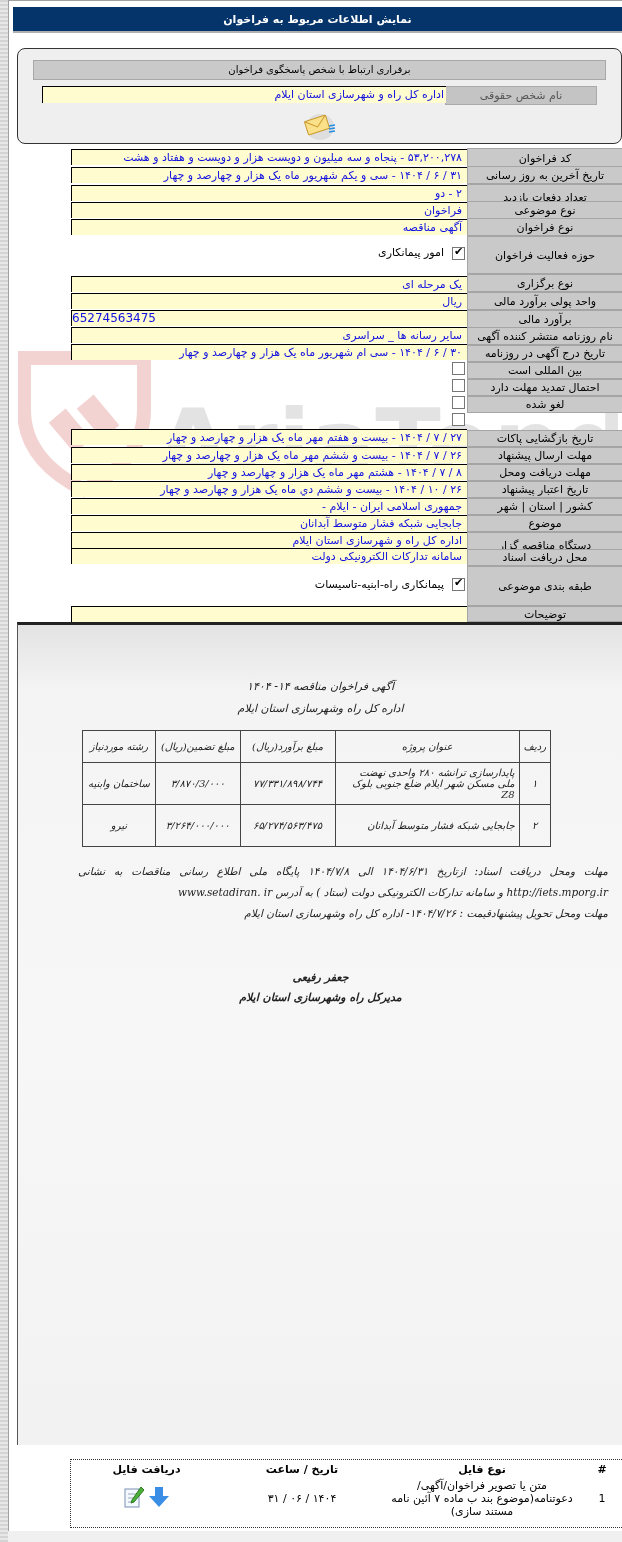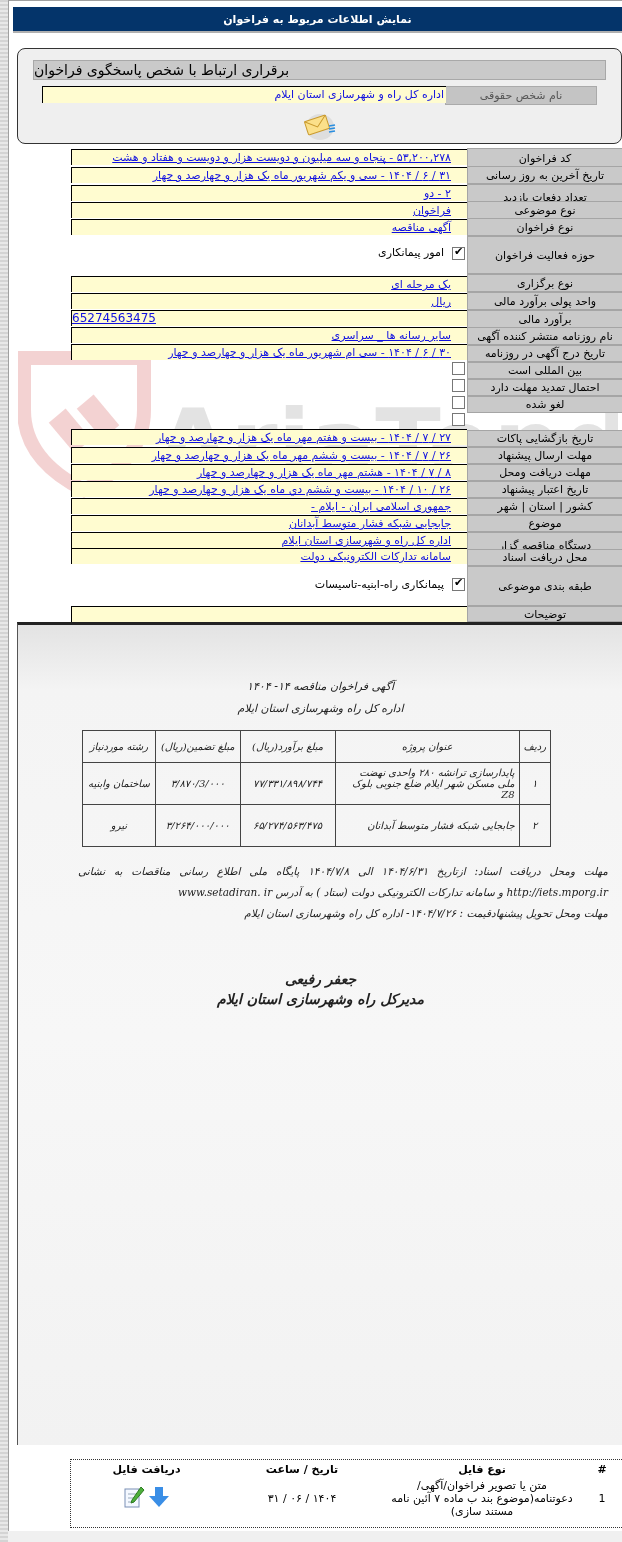--- a/index.html
+++ b/index.html
@@ -6,41 +6,41 @@
   html, body { width: 622px; height: 1542px; background: #ffffff; overflow: hidden; }
   body { font-family: "DejaVu Sans", sans-serif; font-size: 11px; color: #000; position: relative; }
   .left-strip { position: absolute; left: 0; top: 0; width: 8px; height: 1542px;
     background: repeating-linear-gradient(0deg, #d4d4d4 0 2px, #e8e8e8 2px 4px); }
   .frame { position: absolute; left: 8px; top: 0; width: 614px; height: 1542px; border-left: 1px solid #a0a0a0; border-top: 1px solid #a0a0a0; background: #fff; }
   .title-bar { position: absolute; left: 13px; top: 7px; width: 609px; height: 26px; background: #04346a; color: #fff;
     text-align: center; line-height: 26px; font-size: 11px; font-weight: bold; direction: rtl; border-bottom: 2px solid #b0b0b0; }
   .contact-box { position: absolute; left: 17px; top: 48px; width: 605px; height: 96px; background: #efefef;
     border: 1px solid #333; border-radius: 8px; }
   .contact-head { position: absolute; left: 15px; top: 11px; width: 573px; height: 20px; background: #c9c9c9;
-    border: 1px solid #a8a8a8; text-align: left; line-height: 18px; direction: rtl; font-size: 14px; }
+    border: 1px solid #a8a8a8; text-align: center; line-height: 18px; direction: rtl; font-size: 10px; }
   .contact-label { position: absolute; left: 427px; top: 37px; width: 152px; height: 19px; background: #c4c4c4;
     border: 1px solid #aaa; text-align: center; line-height: 17px; color: #555; direction: rtl; }
   .contact-value { position: absolute; left: 24px; top: 37px; width: 404px; height: 17px; background: #fffcd0;
     border-top: 1px solid #000; border-left: 1px solid #000; color: #1010e0; direction: rtl; text-align: right; line-height: 16px; padding-right: 2px; }
   .mail-btn { position: absolute; left: 283px; top: 62px; width: 38px; height: 30px; }
   .lbl { position: absolute; left: 467px; width: 155px; background: #c9c9c9; border: 1px solid #a5a5a5; border-right: none;
     text-align: center; direction: rtl; font-size: 11px; display: flex; align-items: center; justify-content: center; }
   .val { position: absolute; left: 71px; width: 396px; height: 16px; background: #fffcd0; border-top: 1px solid #000; border-left: 1px solid #000;
-    color: #1010e0; direction: rtl; text-align: right; font-size: 11px; line-height: 15px; padding-right: 16px; white-space: nowrap; overflow: hidden; text-decoration: underline; }
+    color: #1010e0; direction: rtl; text-align: right; font-size: 11px; line-height: 15px; padding-right: 5px; white-space: nowrap; overflow: hidden; }
   .val.ltr { direction: ltr; text-align: left; font-size: 12px; }
   .cb { position: absolute; width: 13px; height: 13px; border: 1px solid #777; background: #fff; }
   .cb.checked::after { content: "✔"; position: absolute; left: 1px; top: -3px; font-size: 11px; color: #000; }
   .cb-label { position: absolute; direction: rtl; font-size: 11px; white-space: nowrap; }
   .doc { position: absolute; left: 17px; top: 622px; width: 605px; height: 823px; background: linear-gradient(180deg,#e3e3e3 0%,#f4f4f4 8%,#f7f7f7 50%,#f2f2f2 100%);
     border-top: 3px solid #222; border-left: 1px solid #555; font-family: "DejaVu Serif", serif; color: #222; font-style: italic; }
   .doc-title { position: absolute; width: 605px; text-align: center; direction: rtl; font-size: 11px; }
   .doc-table { position: absolute; left: 64px; top: 105px; width: 469px; border-collapse: collapse; direction: rtl; font-size: 10px; }
   .doc-table td, .doc-table th { border: 1px solid #444; text-align: center; font-weight: normal; padding: 2px 4px; }
   .doc-para { position: absolute; left: 60px; width: 530px; direction: rtl; text-align: justify; font-size: 10.5px; line-height: 21px; }
-  .sig { position: absolute; width: 605px; text-align: center; direction: rtl; font-size: 14px; font-weight: bold; }
+  .sig { position: absolute; width: 605px; text-align: center; direction: rtl; font-size: 11px; font-weight: bold; }
   .files { position: absolute; left: 70px; top: 1459px; width: 552px; height: 69px; border: 1px dotted #333; border-right: none; direction: rtl; }
   .files table { width: 100%; border-collapse: collapse; font-size: 11px; }
   .files th { font-weight: bold; height: 18px; text-align: center; }
   .files td { text-align: center; vertical-align: middle; }
   .bottom-bar { position: absolute; left: 8px; top: 1531px; width: 614px; height: 11px; background: #f0f0f0; }
 </style>
 </head>
 <body>
 
 <div class="left-strip"></div>

